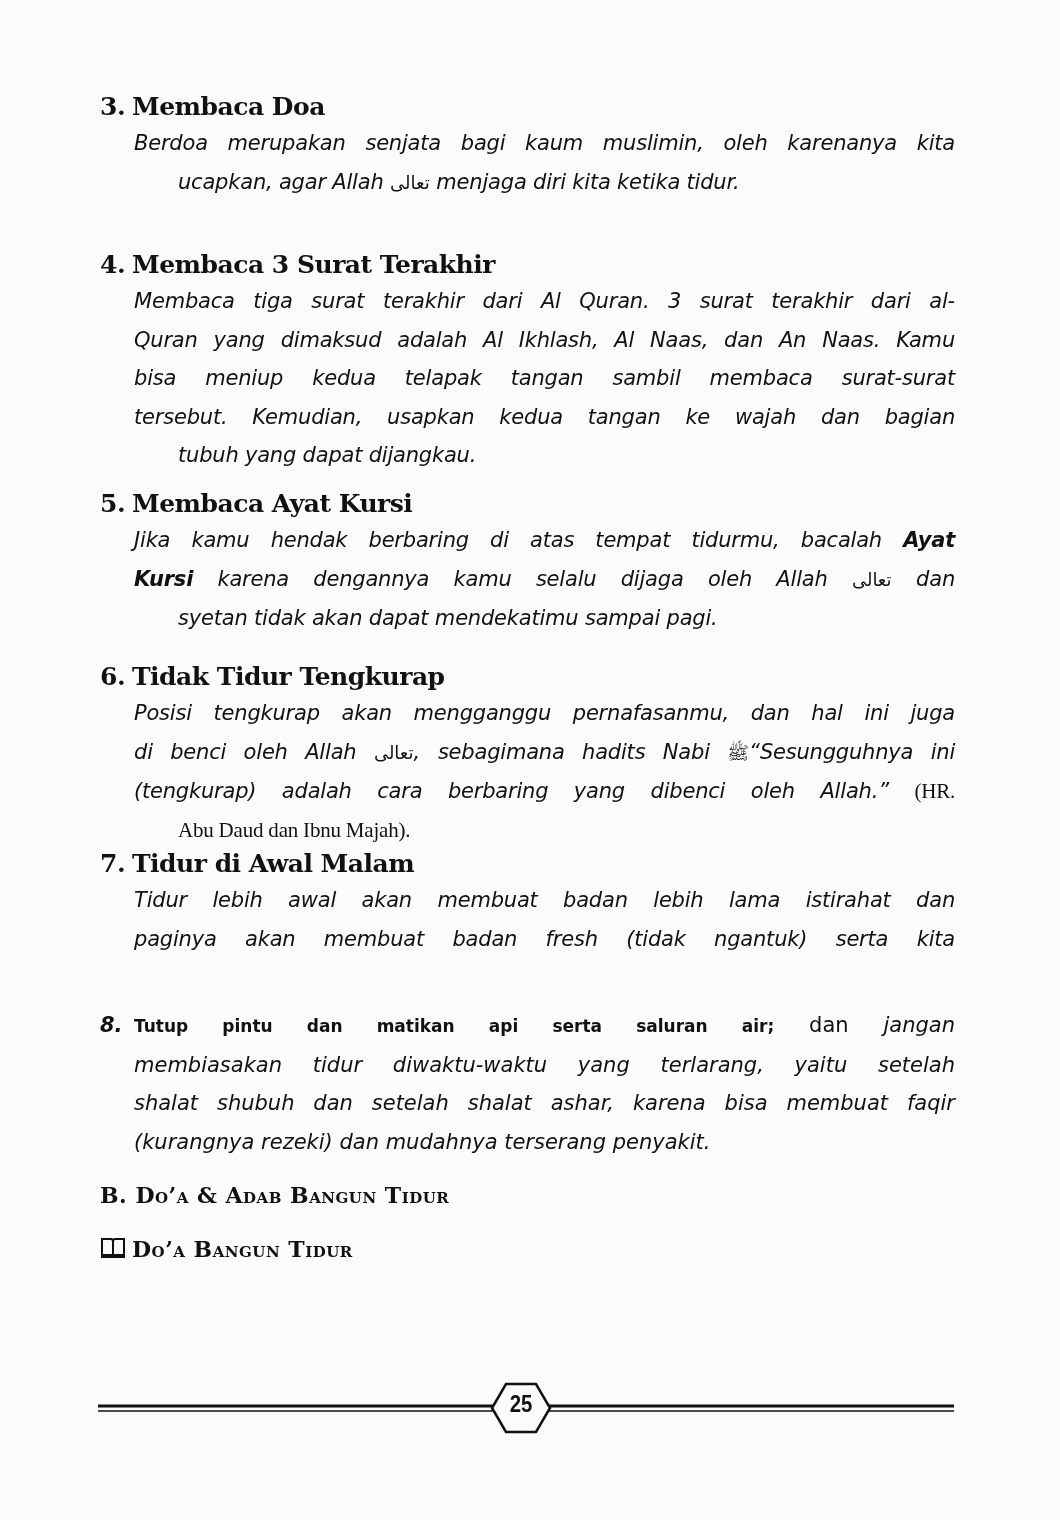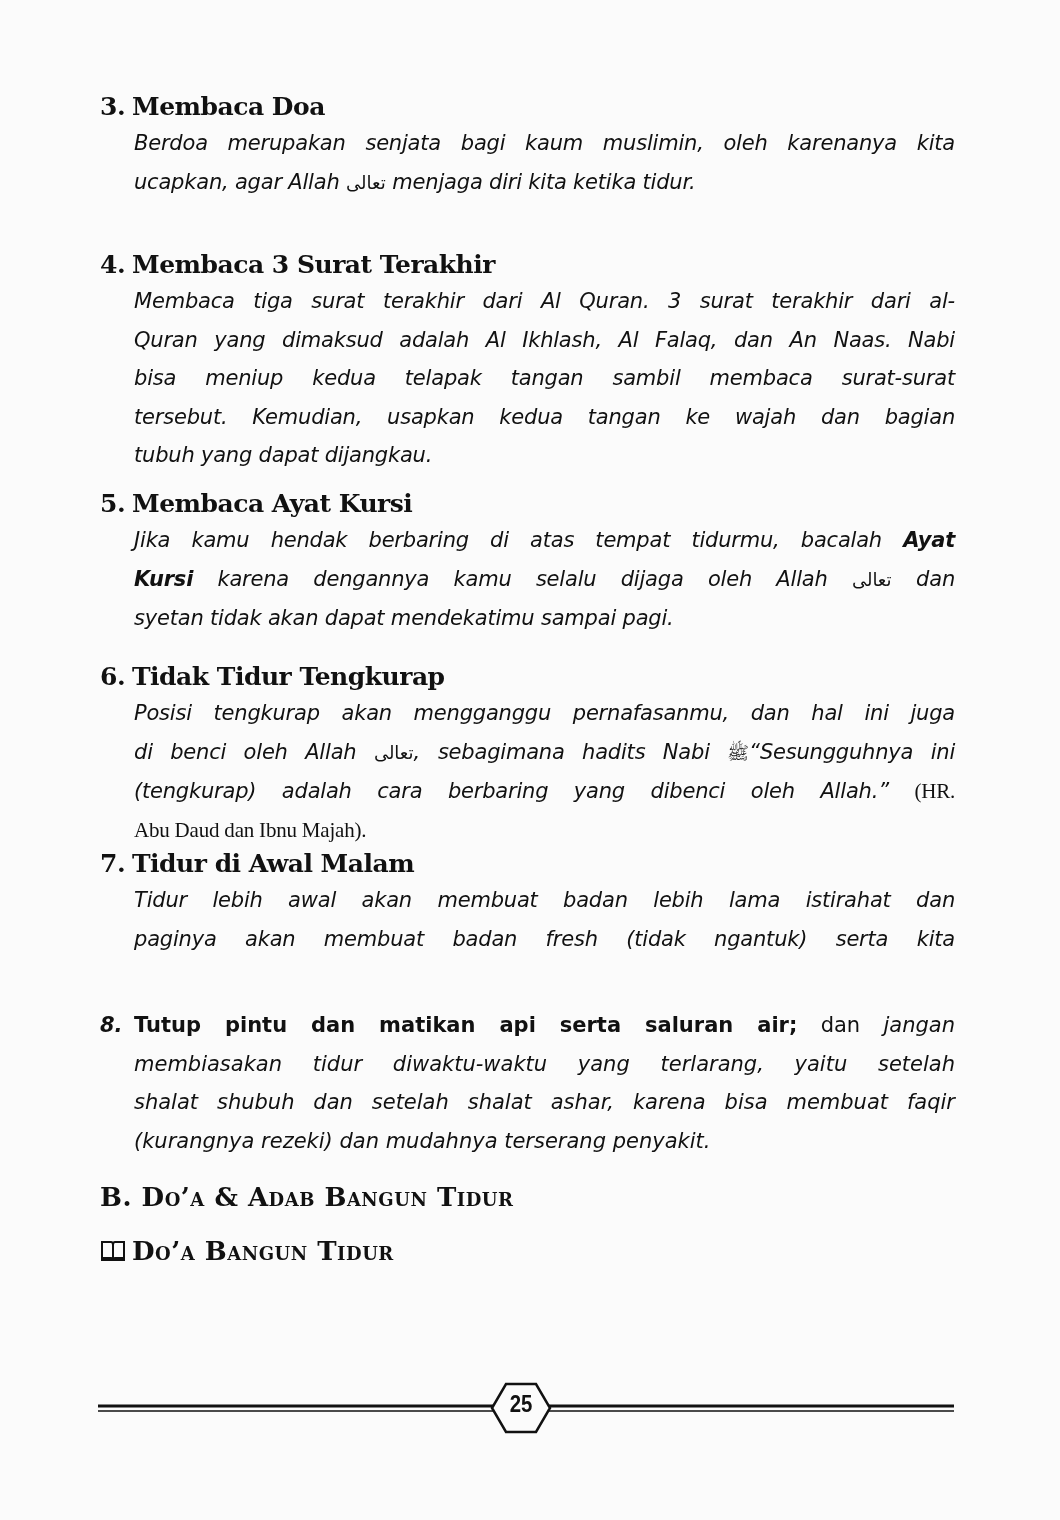--- a/index.html
+++ b/index.html
@@ -18,31 +18,31 @@
       white-space: nowrap;
     }
     .item-title .num { display: inline-block; width: 32px; }
     .item-body {
       margin-left: 34px;
       font-family: "DejaVu Sans", sans-serif; font-style: italic;
       font-size: 21px; line-height: 38.5px;
       text-align: justify; letter-spacing: -0.2px;
     }
     .item-body .line { display: block; text-align: justify; text-align-last: justify; white-space: nowrap; }
-    .item-body .line.last { text-align-last: left; }
+    .item-body .line.last { text-align-last: left; margin-left: 44px; }
     .bold { font-weight: bold; }
     .upright { font-style: normal; font-family: Liberation Serif, serif; }
     .arabic-inline { font-family: "DejaVu Sans", sans-serif; font-style: normal; font-size: 18px; }
     .item8 .line { display:block; white-space: nowrap; text-align-last: justify; }
-    .item8 .lead { font-family: "DejaVu Sans", sans-serif; font-weight: bold; font-style: normal; font-size: 21px; }
+    .item8 .lead { font-family: "DejaVu Sans", sans-serif; font-weight: bold; font-style: normal; font-size: 17px; }
     .item8 .body { font-family: "DejaVu Sans", sans-serif; font-style: italic; font-size: 21px; }
     .section-heading {
       position: absolute; left: 100px;
       font-family: "DejaVu Serif", serif; font-weight: bold;
-      font-size: 26px; letter-spacing: 0.5px;
+      font-size: 22px; letter-spacing: 0.5px;
       font-variant: small-caps;
     }
     .book-icon { display: inline-block; vertical-align: -3px; margin-right: 6px; }
     .arabic-prayer {
       position: absolute; left: 230px; top: 1286px; width: 730px;
       font-family: "DejaVu Sans", sans-serif; font-size: 34px;
       direction: rtl; text-align: center; white-space: nowrap;
     }
     .footer { position: absolute; left: 98px; top: 1380px; width: 856px; height: 60px; }
   </style>
@@ -56,21 +56,21 @@
     <div class="item-body">
       <span class="line">Berdoa merupakan senjata bagi kaum muslimin, oleh karenanya kita</span>
       <span class="line last"><span>ucapkan, agar Allah </span><span class="arabic-inline">تعالى</span><span> menjaga diri kita ketika tidur.</span></span>
     </div>
   </div>
 
   <div class="item" style="top:248px">
     <div class="item-title"><span class="num">4.</span><span>Membaca 3 Surat Terakhir</span></div>
     <div class="item-body">
       <span class="line">Membaca tiga surat terakhir dari Al Quran. 3 surat terakhir dari al-</span>
-      <span class="line">Quran yang dimaksud adalah Al Ikhlash, Al Falaq, dan An Naas. Nabi</span>
+      <span class="line">Quran yang dimaksud adalah Al Ikhlash, Al Naas, dan An Naas. Kamu</span>
       <span class="line">bisa meniup kedua telapak tangan sambil membaca surat-surat</span>
       <span class="line">tersebut. Kemudian, usapkan kedua tangan ke wajah dan bagian</span>
       <span class="line last">tubuh yang dapat dijangkau.</span>
     </div>
   </div>
 
   <div class="item" style="top:487px">
     <div class="item-title"><span class="num">5.</span><span>Membaca Ayat Kursi</span></div>
     <div class="item-body">
       <span class="line"><span>Jika kamu hendak berbaring di atas tempat tidurmu, bacalah </span><span class="bold">Ayat</span></span>

